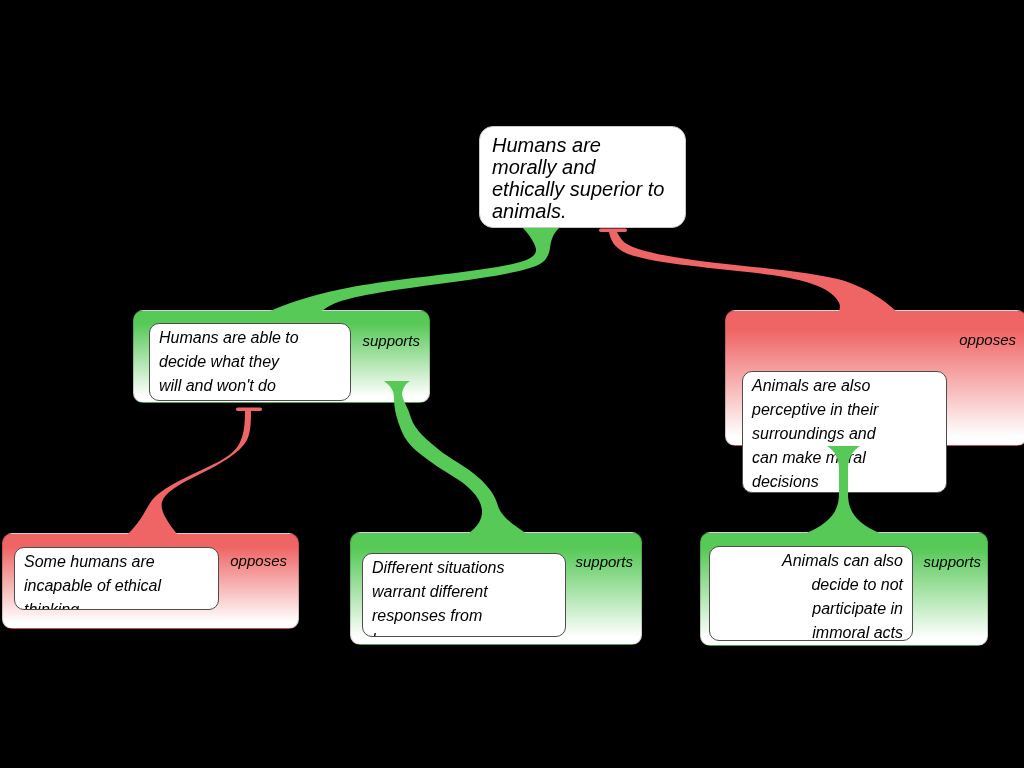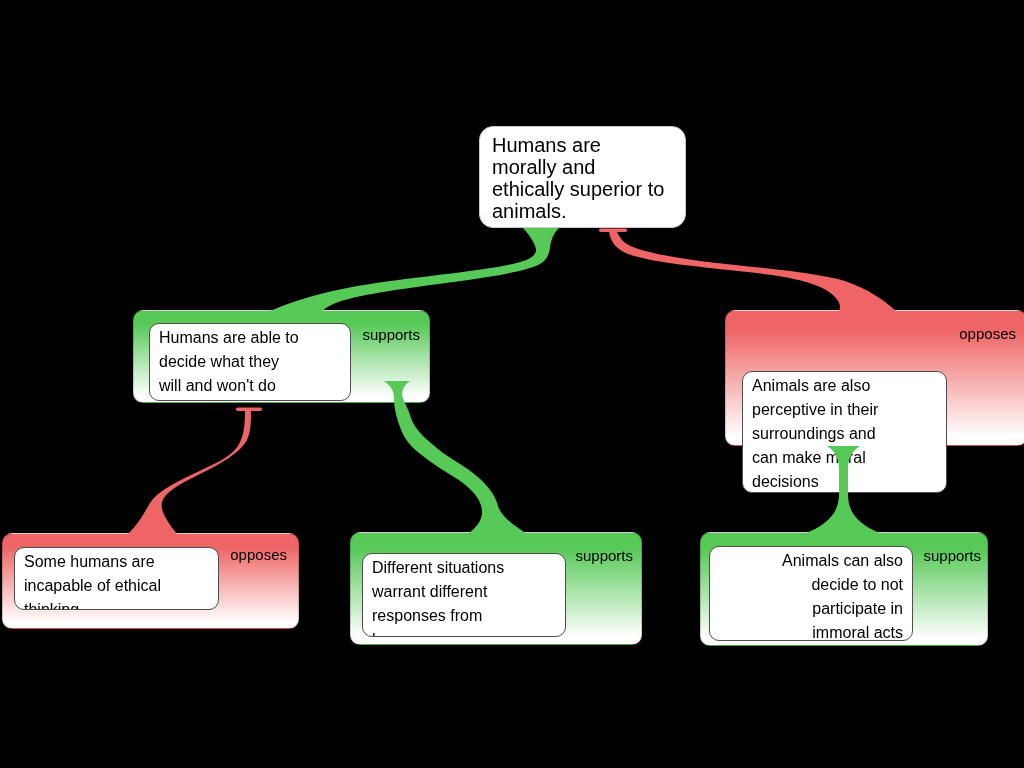--- a/index.html
+++ b/index.html
@@ -3,21 +3,21 @@
 <meta charset="utf-8">
 <style>
   html,body{margin:0;padding:0;}
   body{
     width:1024px;height:768px;
     background:var(--canvas,#000);
     overflow:hidden;
     font-family:"Liberation Sans", sans-serif;
     position:relative;
   }
-  #map{position:absolute;inset:0;width:1024px;height:768px;}
+  #map{position:absolute;inset:0;width:1024px;height:768px;font-style:italic;}
   .node{position:absolute;box-sizing:border-box;border-radius:10px;z-index:1;}
   .claim{
     background:var(--node,#fff);
     border:1px solid #c9c9c9;
     border-radius:14px;
   }
   .box-green{
     background:linear-gradient(180deg, var(--green) 0%, var(--green) 14%, #ffffff 94%);
     border:1px solid rgba(0,0,0,0.18);
   }
@@ -38,21 +38,21 @@
   }
   .claim-text{
     position:absolute;left:12px;top:7px;right:10px;
     color:var(--text,#000);
     font-size:20px;line-height:22px;
     white-space:pre-line;
   }
   .rel-label{
     position:absolute;
     color:var(--text,#000);
-    font-size:15px;line-height:15px;
+    font-size:15px;line-height:15px;margin-top:6px;
   }
   svg.edges{position:absolute;left:0;top:0;z-index:2;pointer-events:none;}
   .edge-green{fill:var(--green);}
   .edge-red{fill:var(--red);}
 </style>
 </head>
 <body style="--canvas: #000000; --green: #57c957; --red: #ef6565; --node: #ffffff; --text: #000000; --inner_border: #4d4d4d;">
 
 <div id="map">
 

